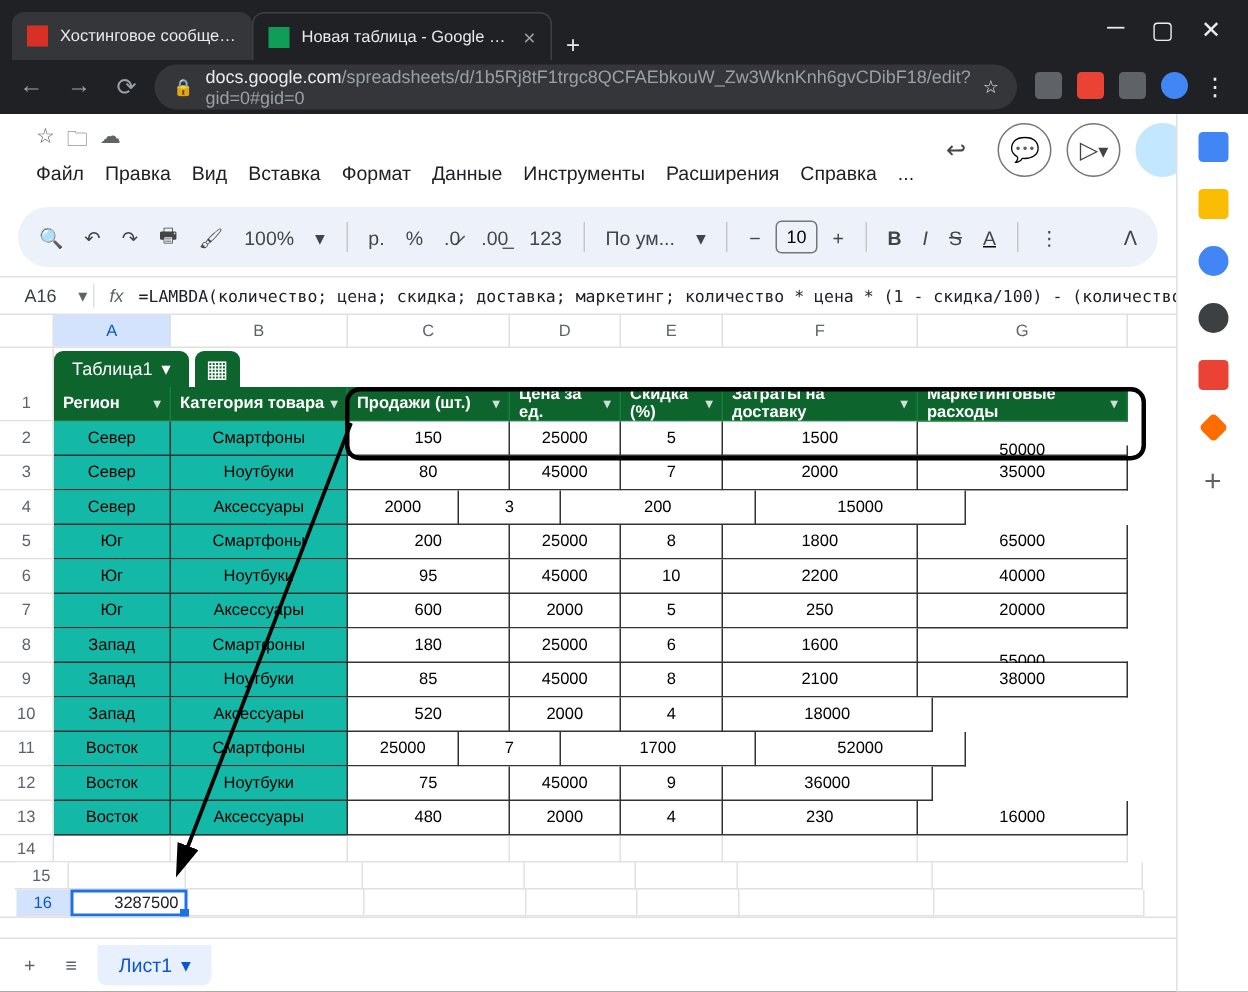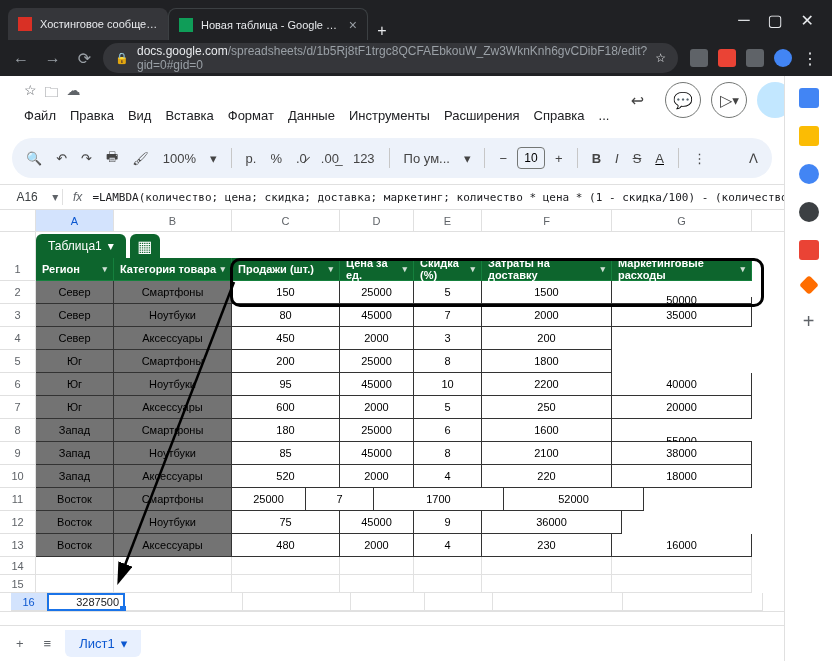--- a/index.html
+++ b/index.html
@@ -66,21 +66,21 @@
 .cell { border-right: 1px solid #e1e1e1; border-bottom: 1px solid #e1e1e1; display: flex; align-items: center; justify-content: center; color: #202124; }
 
 .table-tab-row { height: 26px; display: flex; }
 .table-tab-spacer { width: 36px; border-right: 1px solid #e0e0e0; }
 .table-tab { background: #0d652d; color: #fff; font-size: 12px; display: flex; align-items: center; padding: 0 12px; border-radius: 6px 6px 0 0; gap: 6px; height: 24px; margin-top: 2px; }
 .table-tab2 { background: #0d652d; width: 30px; margin-left: 4px; border-radius: 6px 6px 0 0; height: 24px; margin-top: 2px; display: flex; align-items: center; justify-content: center; color: #fff; }
 
 .hcell { background: #0d652d; color: #fff; border-right: 1px solid #15803d; border-bottom: 1px solid #15803d; font-size: 11px; display: flex; align-items: center; padding: 0 6px; font-weight: bold; justify-content: space-between; }
 .hcell .dd { font-size: 9px; opacity: 0.8; }
 .dcell { border: 1px solid #333; border-top: none; border-left: none; font-size: 11px; display: flex; align-items: center; justify-content: center; background: #fff; }
-.dcell.region { background: #737373; }
+.dcell.region { background: #14b8a6; }
 
 .selected-cell { border: 2px solid #1a73e8 !important; position: relative; text-align: right; padding-right: 4px; justify-content: flex-end; }
 .selected-cell::after { content: ''; position: absolute; bottom: -3px; right: -3px; width: 6px; height: 6px; background: #1a73e8; }
 
 .highlight-box { position: absolute; border: 3px solid #000; border-radius: 10px; pointer-events: none; }
 .arrow-svg { position: absolute; pointer-events: none; }
 
 .bottom-scroll { height: 14px; border-top: 1px solid #e0e0e0; background: #fff; }
 .sheet-tabs { height: 36px; display: flex; align-items: center; border-top: 1px solid #e0e0e0; padding: 0 10px; gap: 8px; font-size: 13px; }
 .sheet-btn { color: #5f6368; padding: 4px 6px; }
@@ -273,33 +273,34 @@
             <div class="dcell" style="width: 108px;">80</div>
             <div class="dcell" style="width: 74px;">45000</div>
             <div class="dcell" style="width: 68px;">7</div>
             <div class="dcell" style="width: 130px;">2000</div>
             <div class="dcell" style="width: 140px;">35000</div>
           </div>
           <div class="row">
             <div class="rh">4</div>
             <div class="dcell region" style="width: 78px;">Север</div>
             <div class="dcell region" style="width: 118px;">Аксессуары</div>
-            <div class="dcell" style="width: 108px;">450</div>
             <div class="dcell" style="width: 74px;">2000</div>
             <div class="dcell" style="width: 68px;">3</div>
             <div class="dcell" style="width: 130px;">200</div>
+            <div class="dcell" style="width: 140px;">15000</div>
           </div>
           <div class="row">
             <div class="rh">5</div>
             <div class="dcell region" style="width: 78px;">Юг</div>
             <div class="dcell region" style="width: 118px;">Смартфоны</div>
             <div class="dcell" style="width: 108px;">200</div>
             <div class="dcell" style="width: 74px;">25000</div>
             <div class="dcell" style="width: 68px;">8</div>
             <div class="dcell" style="width: 130px;">1800</div>
+            <div class="dcell" style="width: 140px;">65000</div>
           </div>
           <div class="row">
             <div class="rh">6</div>
             <div class="dcell region" style="width: 78px;">Юг</div>
             <div class="dcell region" style="width: 118px;">Ноутбуки</div>
             <div class="dcell" style="width: 108px;">95</div>
             <div class="dcell" style="width: 74px;">45000</div>
             <div class="dcell" style="width: 68px;">10</div>
             <div class="dcell" style="width: 130px;">2200</div>
             <div class="dcell" style="width: 140px;">40000</div>
@@ -334,21 +335,20 @@
             <div class="dcell" style="width: 130px;">2100</div>
             <div class="dcell" style="width: 140px;">38000</div>
           </div>
           <div class="row">
             <div class="rh">10</div>
             <div class="dcell region" style="width: 78px;">Запад</div>
             <div class="dcell region" style="width: 118px;">Аксессуары</div>
             <div class="dcell" style="width: 108px;">520</div>
             <div class="dcell" style="width: 74px;">2000</div>
             <div class="dcell" style="width: 68px;">4</div>
-            <div class="dcell" style="width: 130px;">220</div>
             <div class="dcell" style="width: 140px;">18000</div>
           </div>
           <div class="row">
             <div class="rh">11</div>
             <div class="dcell region" style="width: 78px;">Восток</div>
             <div class="dcell region" style="width: 118px;">Смартфоны</div>
             <div class="dcell" style="width: 74px;">25000</div>
             <div class="dcell" style="width: 68px;">7</div>
             <div class="dcell" style="width: 130px;">1700</div>
             <div class="dcell" style="width: 140px;">52000</div>
@@ -375,21 +375,21 @@
           <div class="row" style="height: 18px;">
             <div class="rh" style="line-height: 18px;">14</div>
             <div class="cell" style="width: 78px;"></div>
             <div class="cell" style="width: 118px;"></div>
             <div class="cell" style="width: 108px;"></div>
             <div class="cell" style="width: 74px;"></div>
             <div class="cell" style="width: 68px;"></div>
             <div class="cell" style="width: 130px;"></div>
             <div class="cell" style="width: 140px;"></div>
           </div>
-          <div class="row" style="height: 18px;">
+          <div class="row" style="height: 18px; margin-left: 10px;">
             <div class="rh" style="line-height: 18px;">15</div>
             <div class="cell" style="width: 78px;"></div>
             <div class="cell" style="width: 118px;"></div>
             <div class="cell" style="width: 108px;"></div>
             <div class="cell" style="width: 74px;"></div>
             <div class="cell" style="width: 68px;"></div>
             <div class="cell" style="width: 130px;"></div>
             <div class="cell" style="width: 140px;"></div>
           </div>
           <div class="row" style="height: 18px; padding-left: 11px;">

